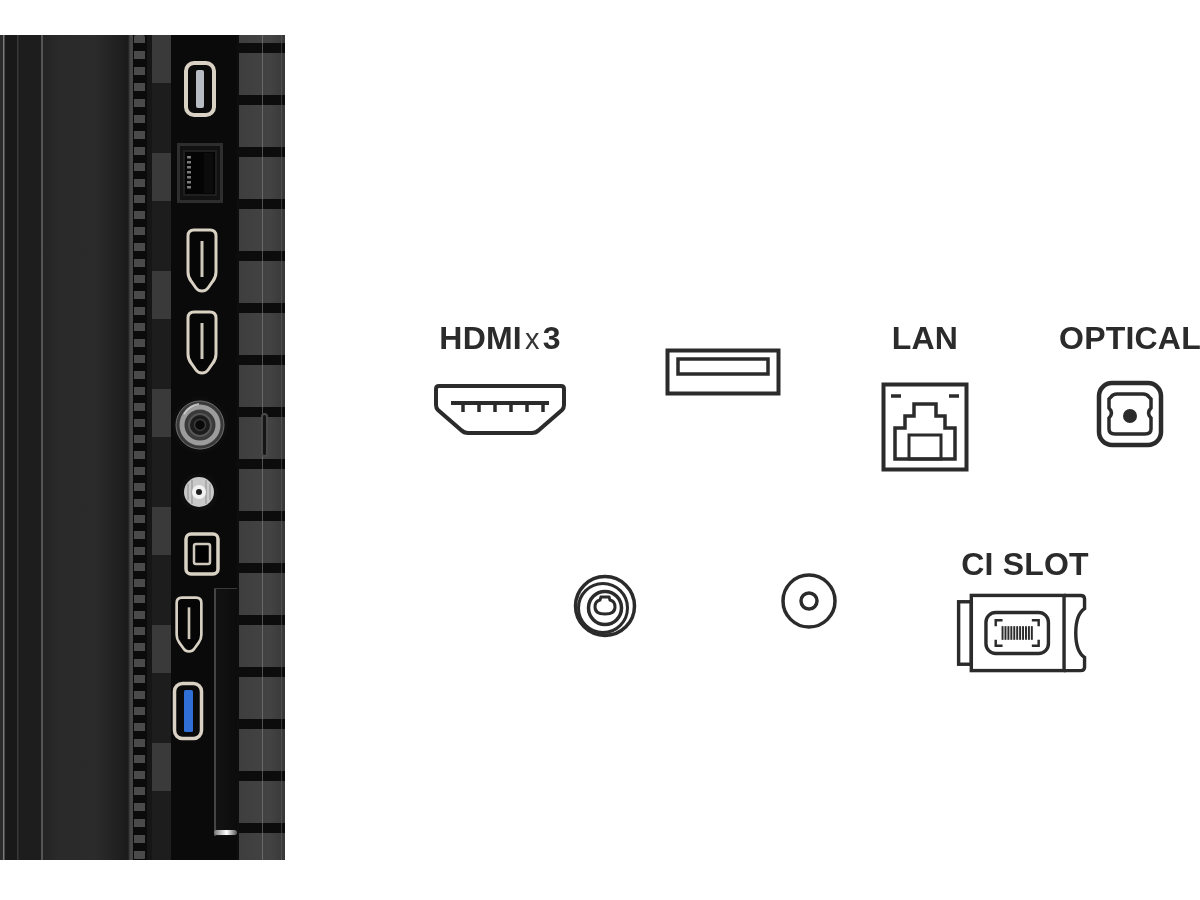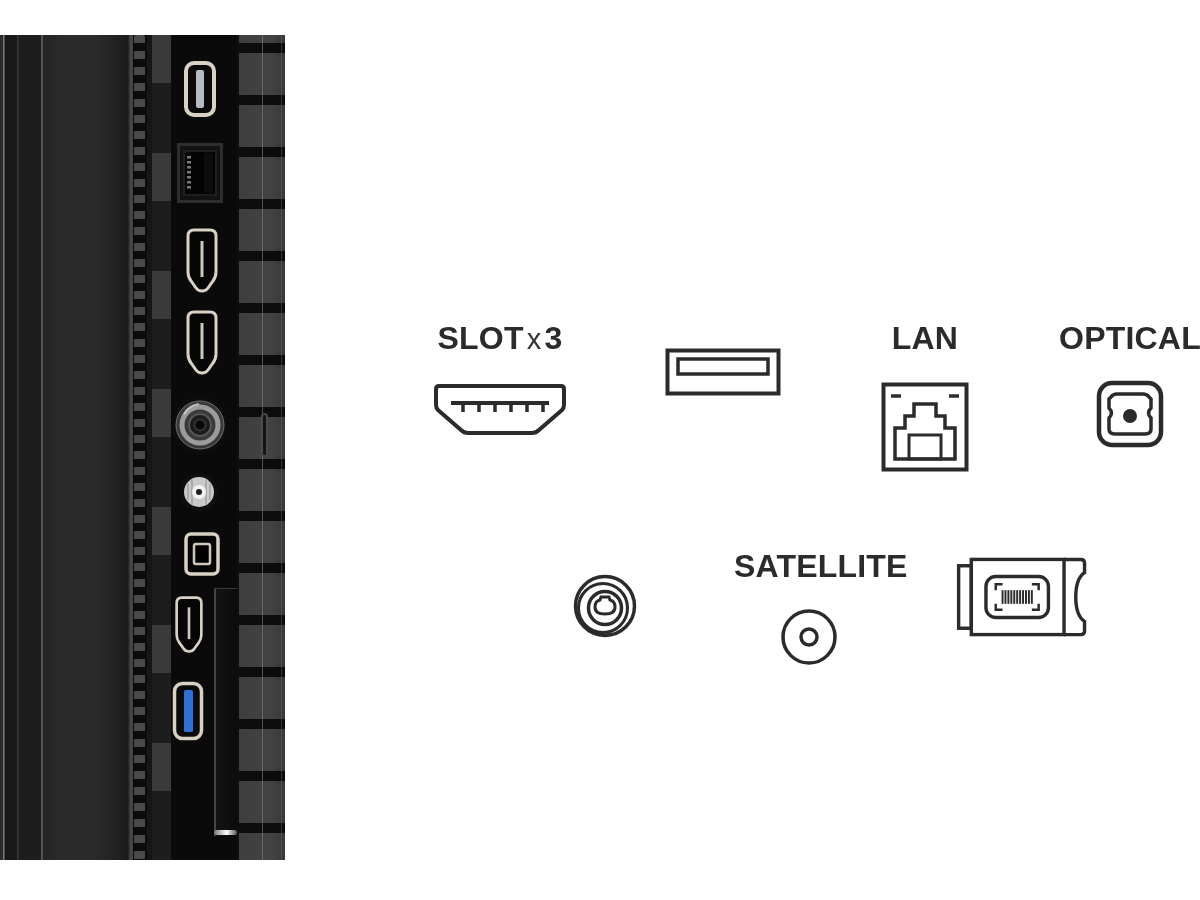--- a/index.html
+++ b/index.html
@@ -139,21 +139,21 @@
     <line x1="17" y1="13" x2="17" y2="49" stroke="#cfc8ba" stroke-width="3"></line>
   </svg>
 
   <svg class="port" style="left:172px;top:646px" width="32" height="60" viewBox="0 0 32 60">
     <rect x="2.5" y="2.5" width="27" height="55" rx="8" fill="#0a0a0a" stroke="#d9d2c4" stroke-width="3.5"></rect>
     <rect x="12" y="9" width="9" height="42" rx="1.5" fill="#2f6fd6"></rect>
   </svg>
 </div>
 
 <div class="legend-item" style="left:425px;top:320px;width:150px">
-  <div class="legend-label"><span>SLOT</span><span class="times">x</span><span>3</span></div>
+  <div class="legend-label"><span>HDMI</span><span class="times">x</span><span>3</span></div>
   <svg class="legend-icon mt26" width="134" height="56" viewBox="0 0 134 56" fill="none" stroke="#2b2b2b">
     <path d="M6,3 H128 Q131,3 131,6 V22 Q131,25 129,27 L106,47 Q103,50 99,50 H35 Q31,50 28,47 L5,27 Q3,25 3,22 V6 Q3,3 6,3 Z" stroke-width="4"></path>
     <line x1="18" y1="20" x2="116" y2="20" stroke-width="4"></line>
     <g stroke-width="3.5">
       <line x1="30" y1="20" x2="30" y2="29"></line>
         <line x1="46" y1="20" x2="46" y2="29"></line>
       <line x1="62" y1="20" x2="62" y2="29"></line>
         <line x1="78" y1="20" x2="78" y2="29"></line>
       <line x1="94" y1="20" x2="94" y2="29"></line>
         <line x1="110" y1="20" x2="110" y2="29"></line>
@@ -191,28 +191,28 @@
 <div class="legend-item" style="left:530px;top:548px;width:150px">
   <svg class="legend-icon mt22" width="66" height="72" viewBox="0 0 66 72" fill="none" stroke="#2b2b2b">
     <circle cx="33" cy="36" r="29.5" stroke-width="3.5"></circle>
     <circle cx="31" cy="38" r="24.5" stroke-width="3"></circle>
     <circle cx="33" cy="38" r="16.5" stroke-width="3.5"></circle>
     <path d="M23,37 Q23,31 28,30 L29,27 H37 L38,30 Q43,31 43,37 Q43,44 33,44 Q23,44 23,37 Z" stroke-width="3"></path>
   </svg>
 </div>
 
 <div class="legend-item" style="left:734px;top:548px;width:150px">
-  <div class="legend-label"><span>SATELLITE</span></div>
   <svg class="legend-icon mt24" width="58" height="58" viewBox="0 0 58 58" fill="none" stroke="#2b2b2b">
     <circle cx="29" cy="29" r="26" stroke-width="3.5"></circle>
     <circle cx="29" cy="29" r="8" stroke-width="3.5"></circle>
   </svg>
 </div>
 
 <div class="legend-item" style="left:945px;top:546px;width:160px">
+  <div class="legend-label"><span>CI SLOT</span></div>
   <svg class="legend-icon mt10" width="140" height="82" viewBox="0 0 142 84" fill="none" stroke="#2b2b2b">
     <rect x="3" y="10" width="13" height="64" stroke-width="3.5"></rect>
     <rect x="16" y="3.5" width="95" height="77" stroke-width="3.5"></rect>
     <path d="M111,3.5 H128 Q132,3.5 132,7 V17 Q123,23 123,42 Q123,61 132,67 V77 Q132,80.5 128,80.5 H111" stroke-width="3.5"></path>
     <rect x="31" y="21" width="64" height="42" rx="10" stroke-width="3.5"></rect>
     <g stroke-width="2.5">
       <path d="M41,35 V29 H48"></path>
         <path d="M78,29 H85 V35"></path>
       <path d="M85,49 V55 H78"></path>
         <path d="M48,55 H41 V49"></path>

